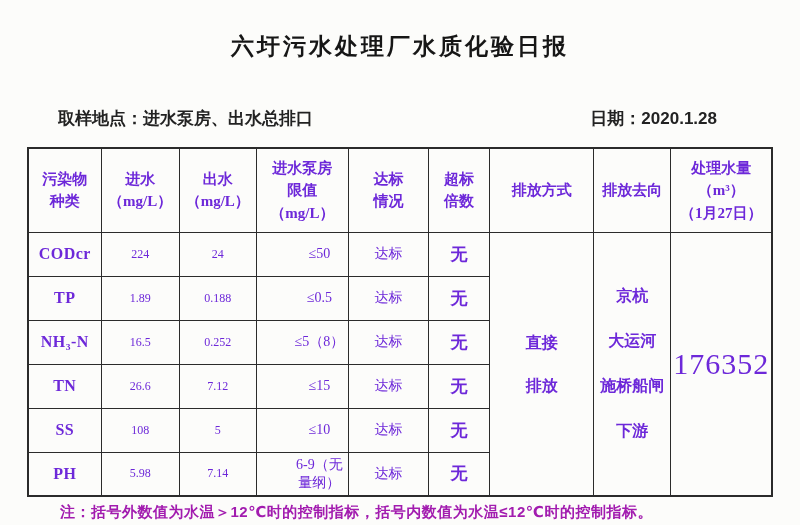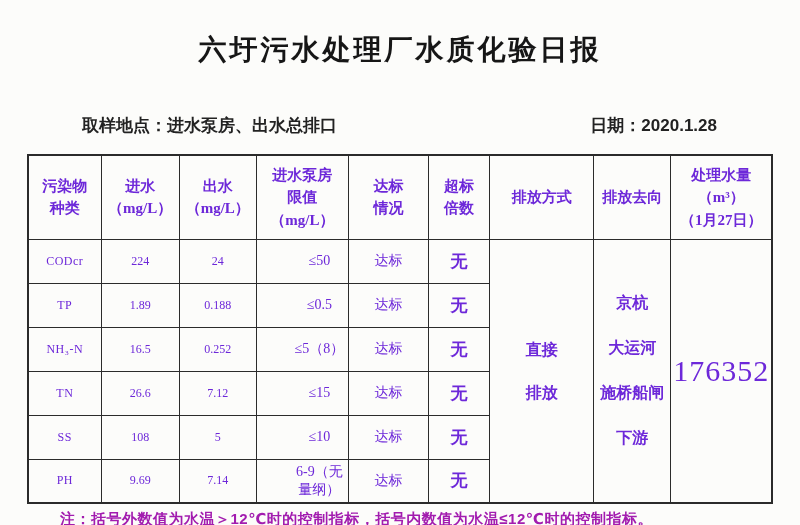--- a/index.html
+++ b/index.html
@@ -8,31 +8,31 @@
     background: #fcfcfa;
     color: #1c1c1c;
     font-family: "Liberation Sans", "DejaVu Sans", sans-serif;
     position: relative;
   }
   .page { width: 800px; height: 525px; position: relative; }
 
   .report-title {
     margin-top: 31px;
     text-align: center;
-    font-size: 28px;
+    font-size: 23px;
     font-weight: 600;
     letter-spacing: 3px;
     color: #161616;
   }
 
   .meta-row {
     display: flex;
     justify-content: space-between;
     align-items: baseline;
-    margin: 45px 83px 0 82px;
+    margin: 45px 83px 0 58px;
     font-size: 17px;
     font-weight: 700;
     color: #222;
   }
 
   table.report-table {
     border-collapse: collapse;
     table-layout: fixed;
     width: 746px;
     margin: 17px 0 0 27px;
@@ -49,21 +49,21 @@
     white-space: pre-line;
     padding: 0 2px;
   }
   thead tr { height: 84px; }
   tbody tr { height: 44px; }
   th {
     font-size: 15px;
     font-weight: 700;
     line-height: 1.5;
   }
-  td.pollutant { font-weight: 400; font-size: 12px; letter-spacing: 0.5px; margin-left: 33px; }
+  td.pollutant { font-weight: 700; font-size: 16px; letter-spacing: 0.5px; margin-left: 33px; }
   td.num { font-size: 12px; }
   td.limit { font-size: 14px; padding-left: 36px; }
   td.compliance { font-size: 14px; }
   td.exceed { font-size: 17px; font-weight: 700; }
   td.method { font-size: 16px; font-weight: 600; line-height: 2.7; }
   td.destination { font-size: 16px; font-weight: 600; line-height: 2.8; }
   td.volume {
     font-size: 30px;
     font-weight: 400;
     letter-spacing: 1px;
@@ -167,21 +167,21 @@
       <tr>
         <td class="pollutant">SS</td>
         <td class="num">108</td>
         <td class="num">5</td>
         <td class="limit">≤10</td>
         <td class="compliance">达标</td>
         <td class="exceed">无</td>
       </tr>
       <tr>
         <td class="pollutant">PH</td>
-        <td class="num">9.69</td>
+        <td class="num">5.98</td>
         <td class="num">7.14</td>
         <td class="limit">6-9（无量纲）</td>
         <td class="compliance">达标</td>
         <td class="exceed">无</td>
       </tr>
     </tbody>
   </table>
 
   <div class="footnote">注：括号外数值为水温＞12℃时的控制指标，括号内数值为水温≤12℃时的控制指标。</div>
 

